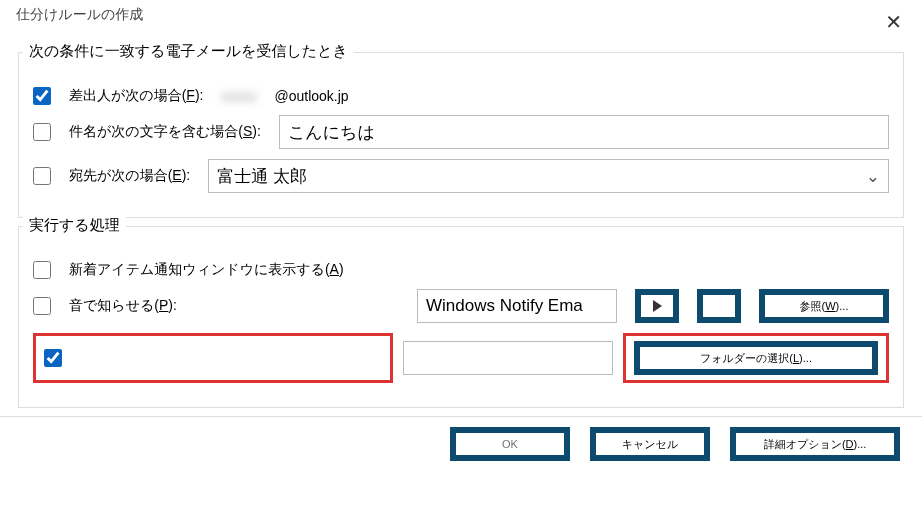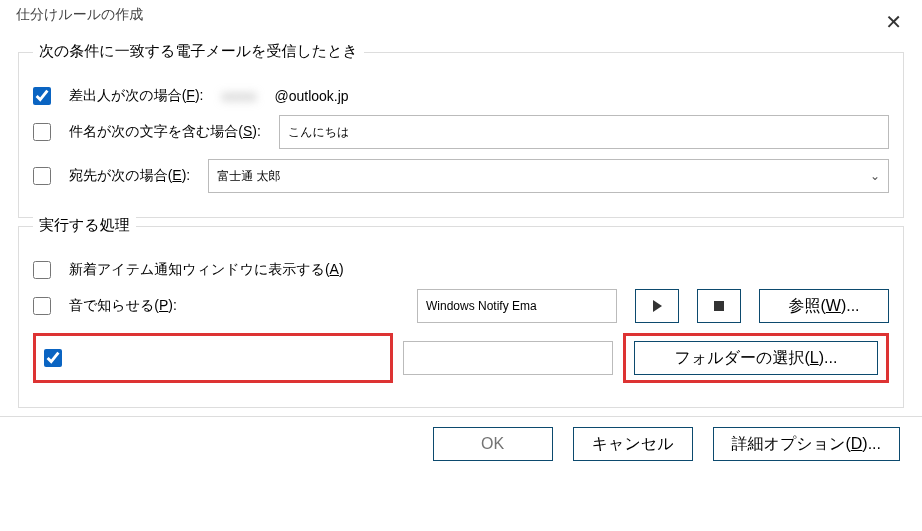--- a/index.html
+++ b/index.html
@@ -17,54 +17,54 @@
 }
 .close-x { font-size: 20px; color: #333; padding: 4px 10px; cursor: pointer; }
 .groupbox {
   margin: 8px 18px 4px 18px;
   border: 1px solid #ddd;
   position: relative;
   padding: 24px 14px 14px 14px;
 }
 .group-legend {
   position: absolute;
-  top: -11px; left: 14px;
+  top: -11px; left: 4px;
   background: #fff;
   padding: 0 6px;
   font-size: 15px;
 }
 .row {
   display: flex;
   align-items: center;
   gap: 18px;
   margin: 10px 0;
 }
 .cb {
   width: 18px; height: 18px;
   accent-color: #0a64c2;
   flex-shrink: 0;
 }
 .label-text { white-space: nowrap; }
 input[type=text], .select {
   border: 1px solid #bbb;
   padding: 6px 8px;
-  font-size: 12px;
+  font-size: 17px;
   background: #fff;
   height: 34px;
 }
 .select {
   display: flex; align-items: center; justify-content: space-between;
   width: 100%;
 }
 .chev { margin-left: auto; color: #555; }
 .btn {
-  border: 1px solid #0c4a6e;
+  border: 6px solid #0c4a6e;
   background: #fff;
   padding: 6px 16px;
-  font-size: 16px;
+  font-size: 11px;
   height: 34px;
   display: flex; align-items: center; justify-content: center;
   min-width: 42px;
 }
 .icon-btn { width: 44px; }
 .highlight-box {
   border: 3px solid #d33;
   padding: 4px 8px;
   display: flex; align-items: center;
 }

